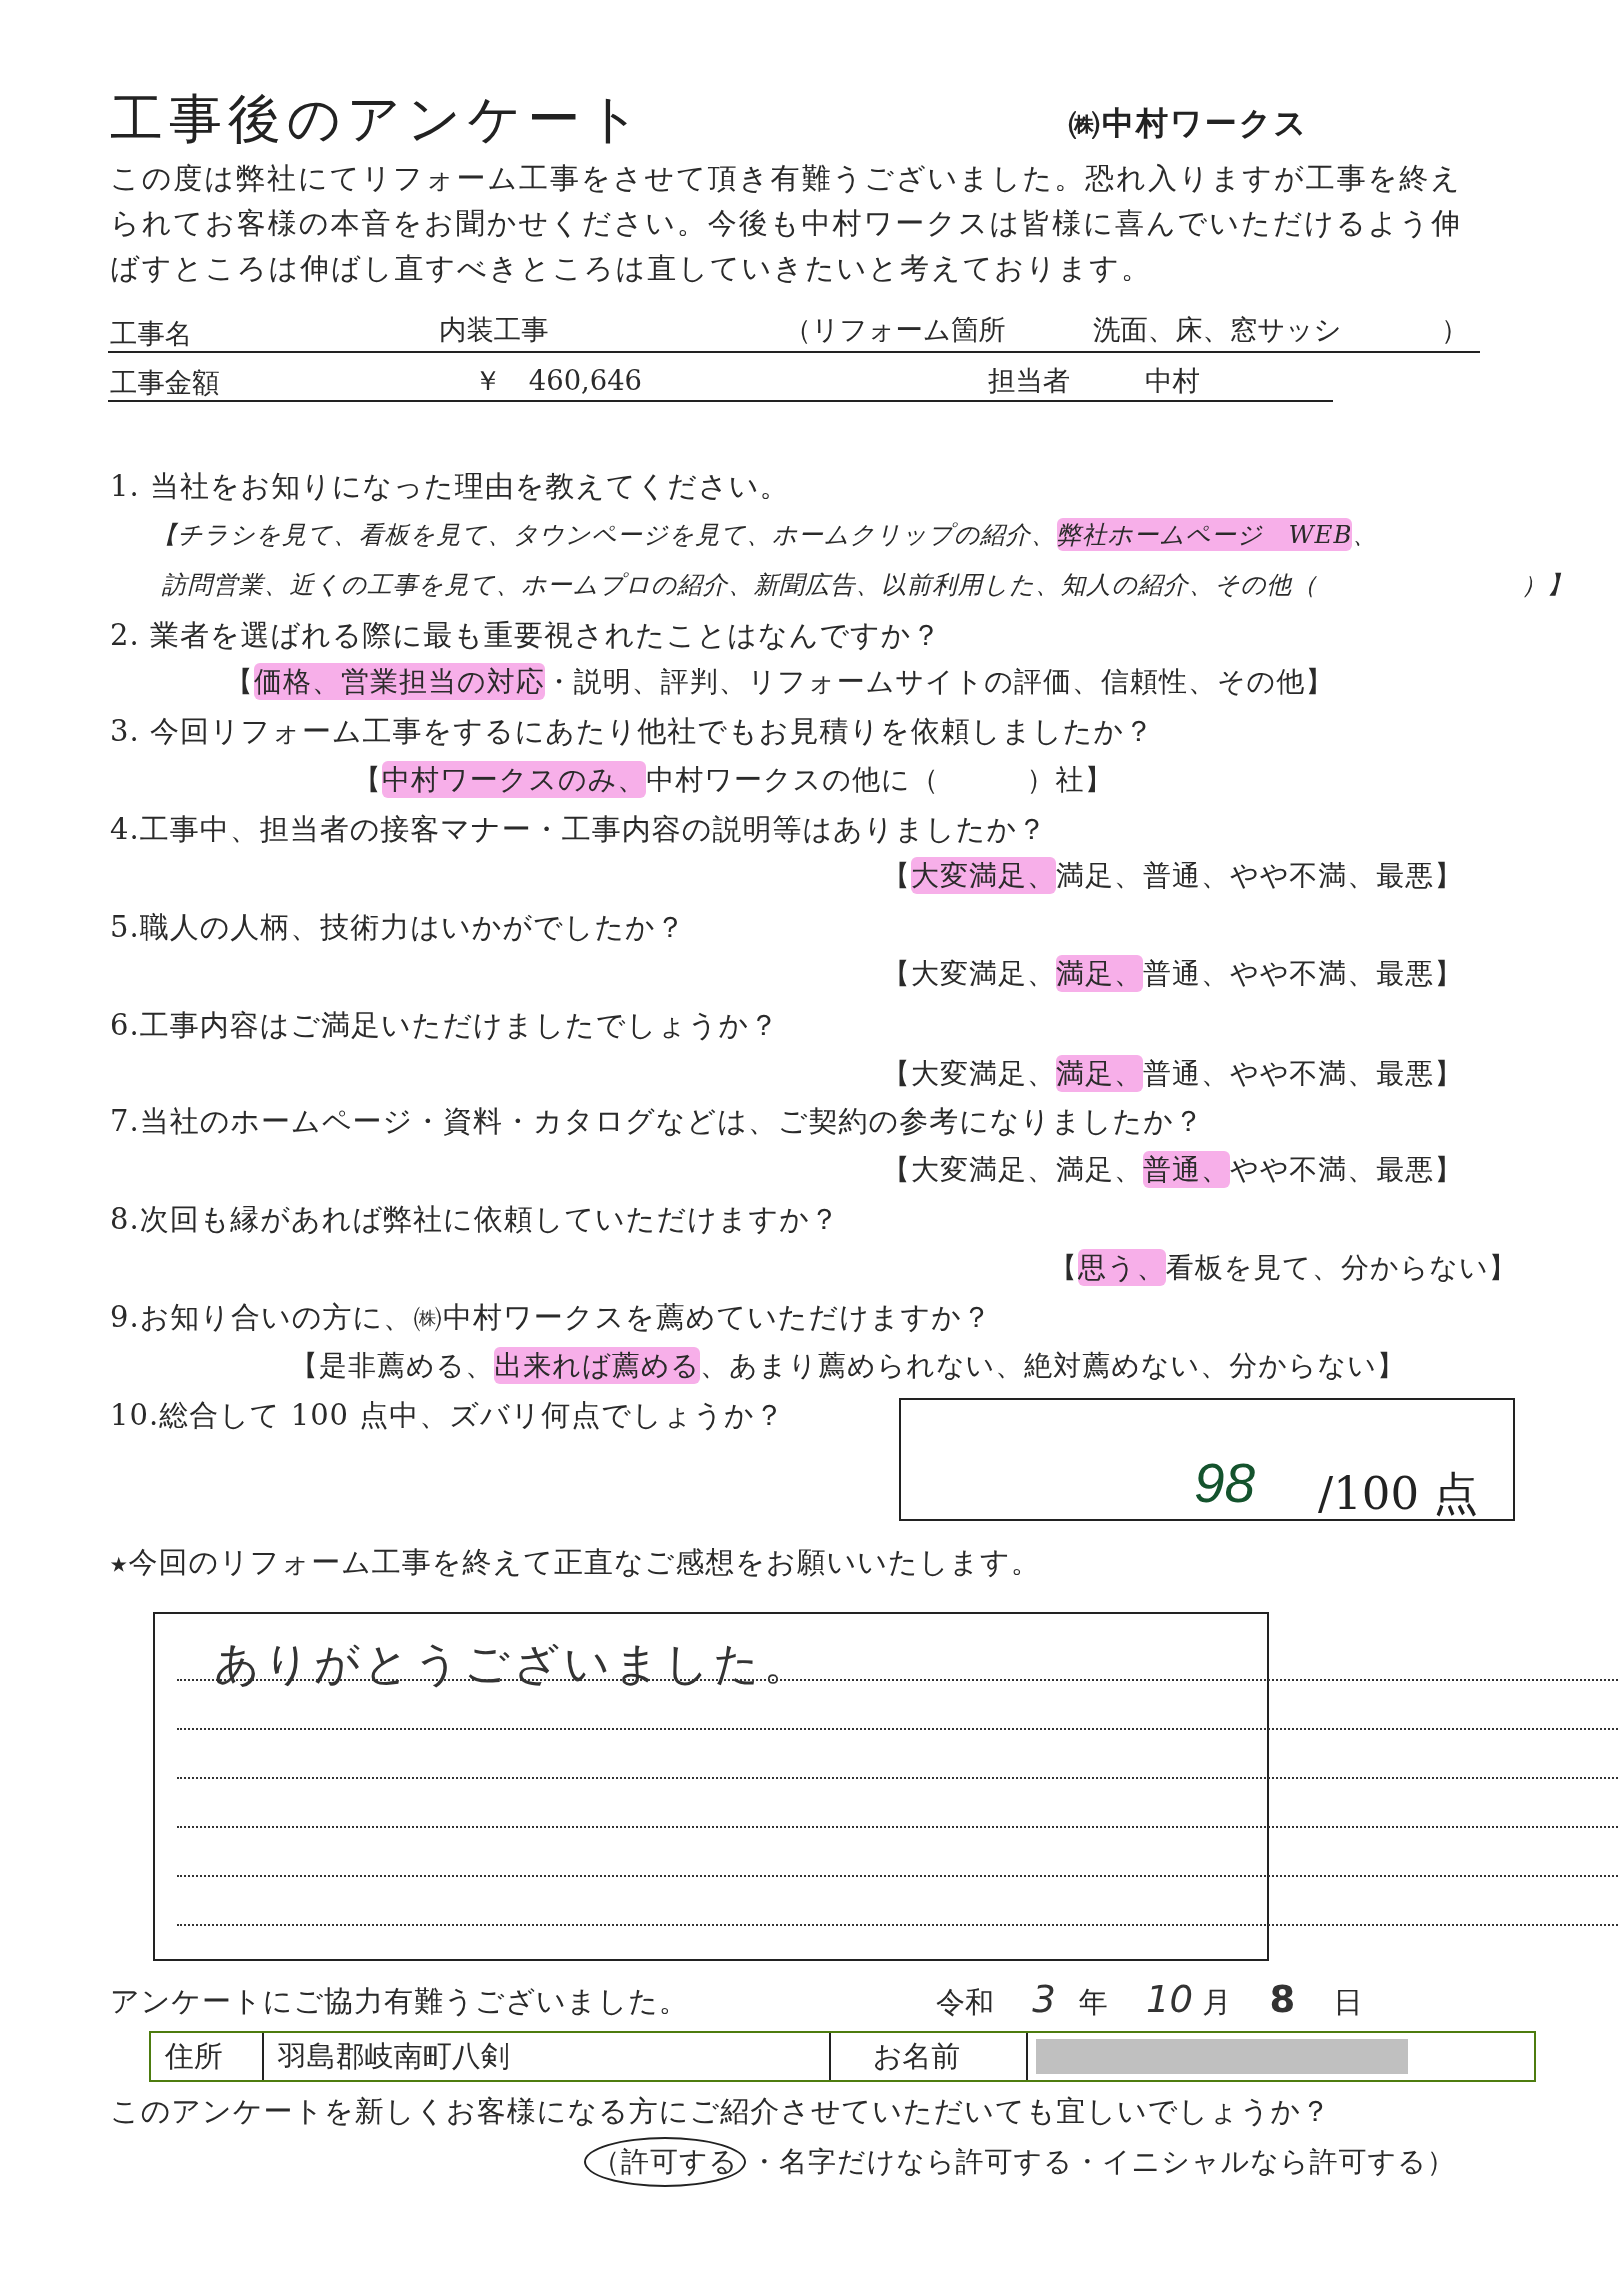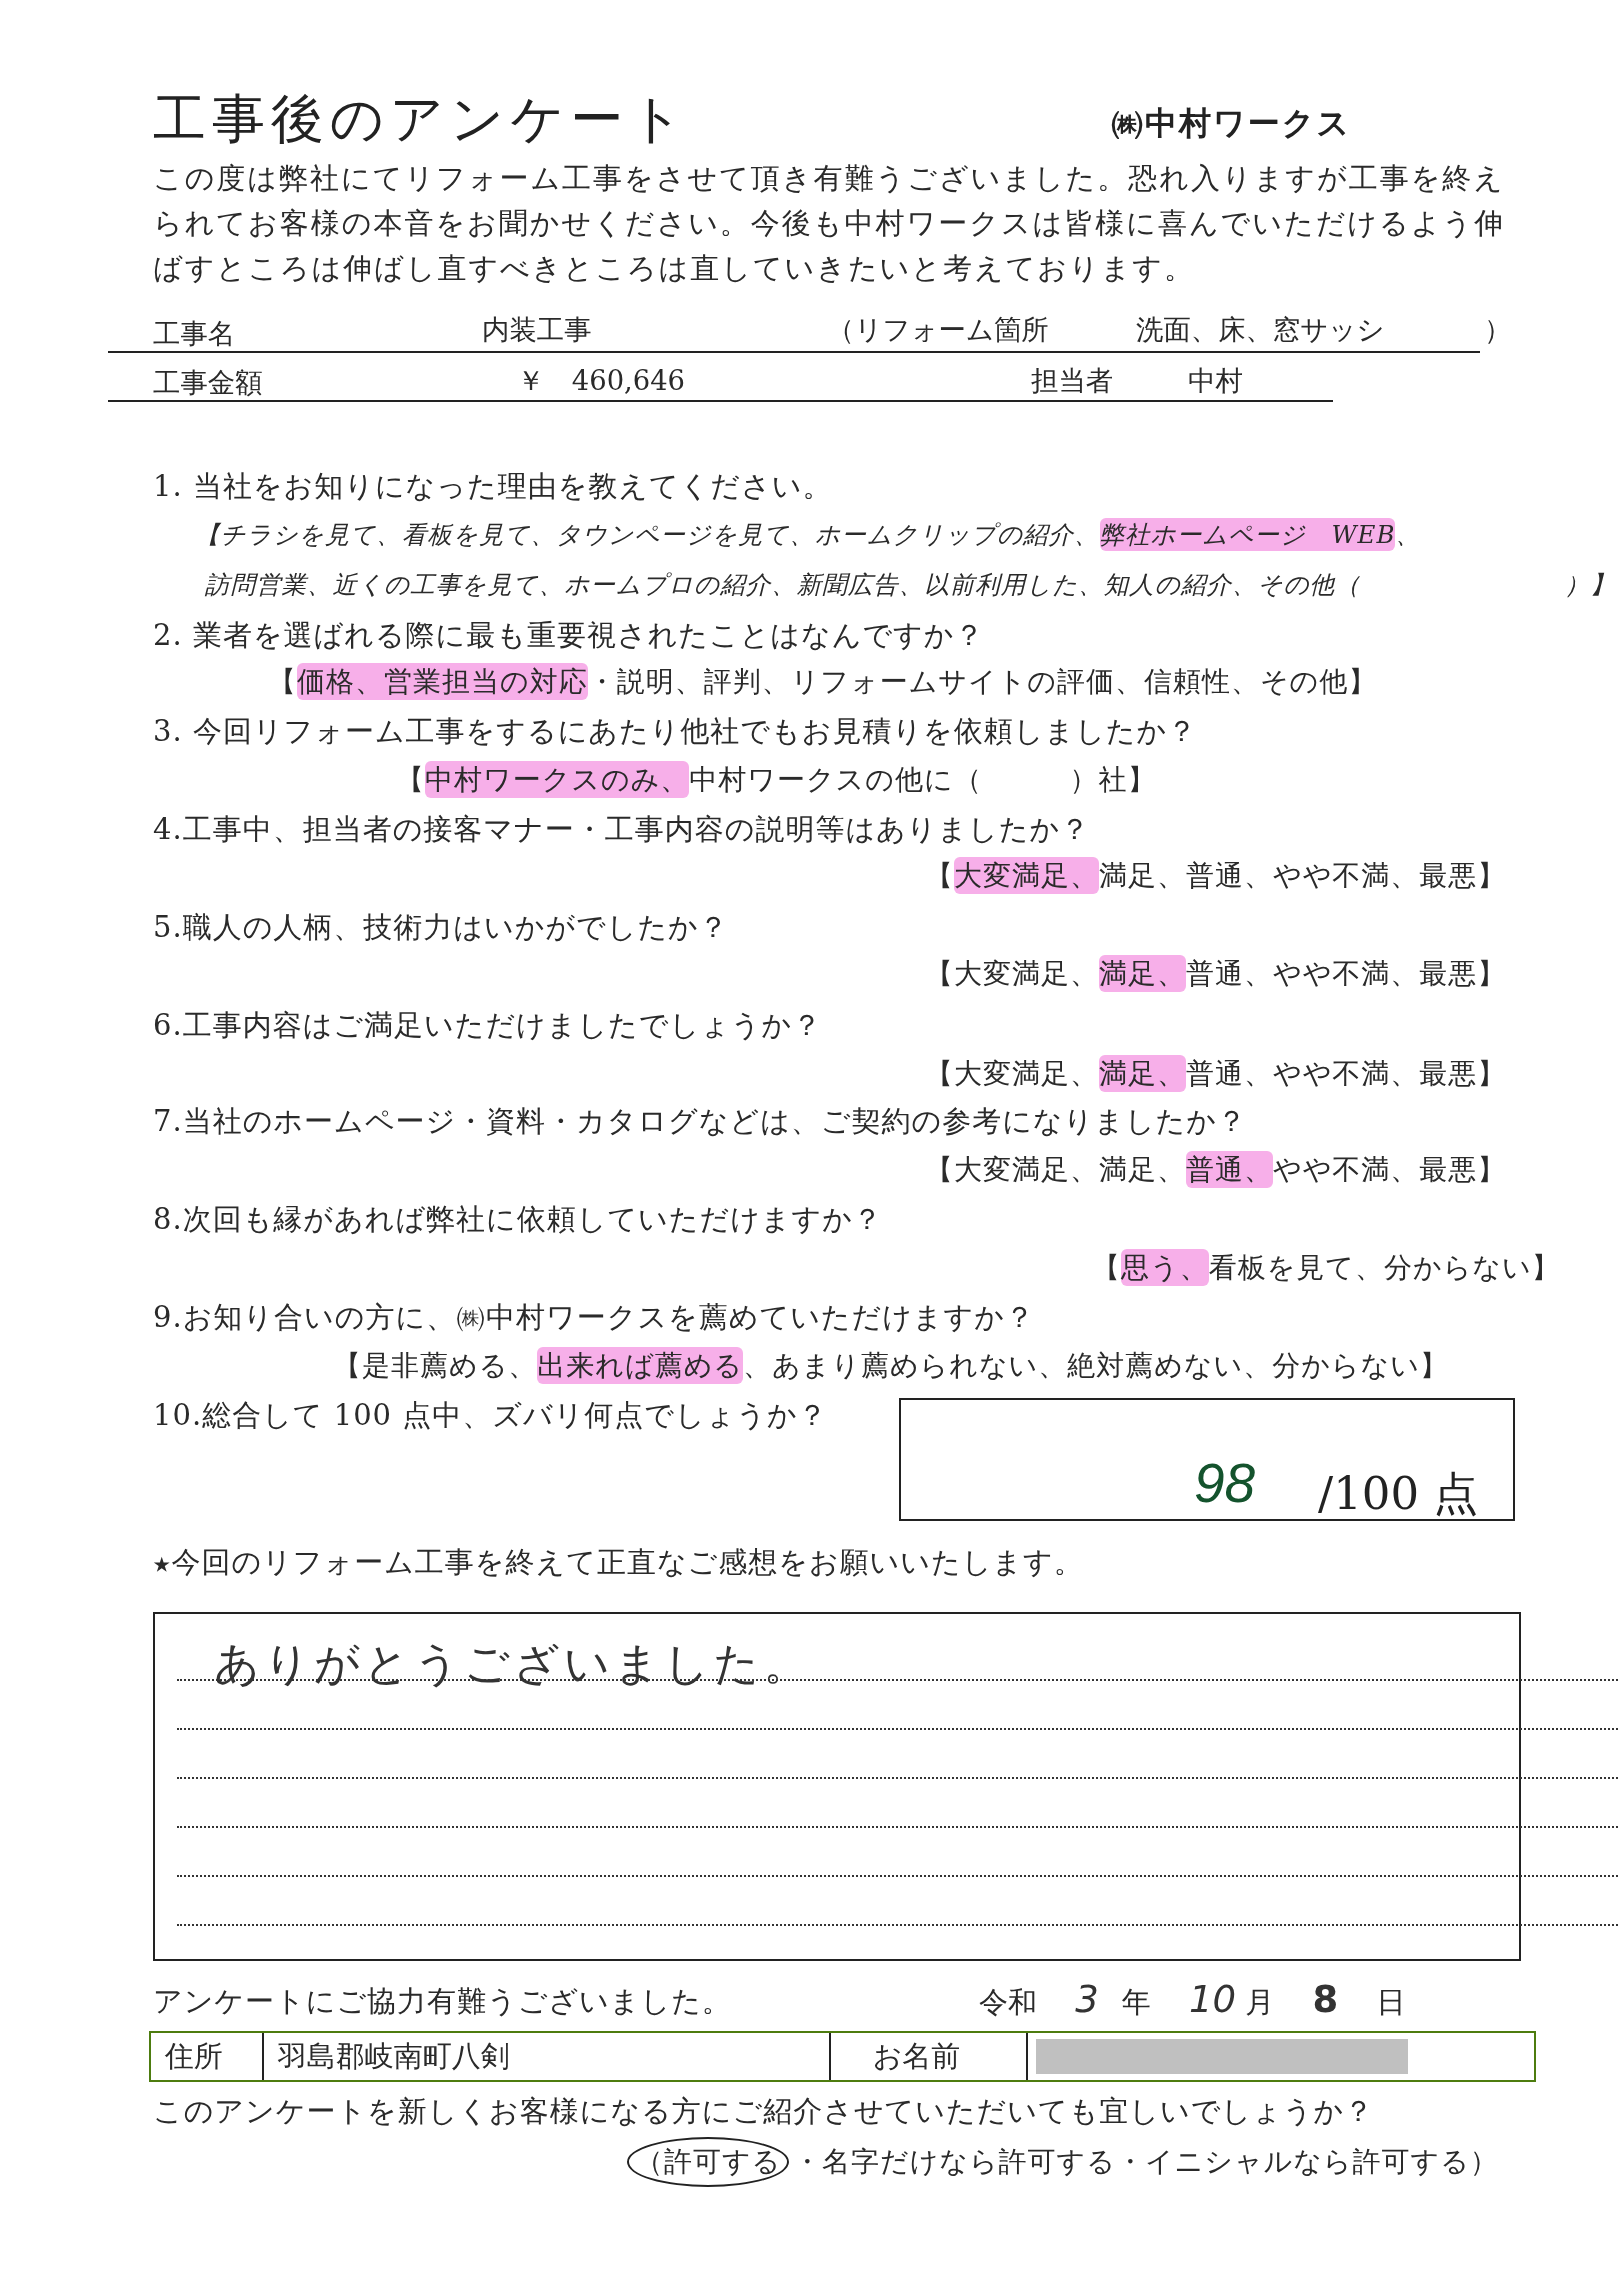--- a/index.html
+++ b/index.html
@@ -1,35 +1,35 @@
 <!DOCTYPE html>
 <html><head>
   <meta charset="utf-8">
   <style>
     html, body { margin: 0; padding: 0; background: #ffffff; }
     body {
       width: 1620px; height: 2292px; position: relative; overflow: hidden;
       font-family: "DejaVu Serif", "Liberation Serif", serif;
       color: #2a2a2a;
     }
-    .abs { position: absolute; white-space: nowrap; margin-left: 43px; }
+    .abs { position: absolute; white-space: nowrap; }
     .title { left: 110px; top: 84px; font-size: 53px; letter-spacing: 5.9px; color: #222; }
     .company { left: 1068px; top: 102px; font-size: 32px; font-weight: bold; color: #222; letter-spacing: 2px; }
     .intro { left: 110px; font-size: 29px; letter-spacing: 2px; color: #2a2a2a; }
     .row-line { position: absolute; height: 0; border-top: 2.9px solid #222; }
     .field { font-size: 27.4px; color: #2a2a2a; }
     .q { left: 110px; font-size: 29px; letter-spacing: 1px; color: #2a2a2a; }
     .opts { font-size: 28px; color: #2a2a2a; letter-spacing: 1px; }
     .opts-sm { font-size: 24.5px; color: #2a2a2a; letter-spacing: 1px; font-style: italic; }
     .opt { position: relative; }
     .opt.sel { background: rgba(240, 110, 215, 0.55); border-radius: 5.9px; padding: 2px 0; }
     .score-box { position: absolute; left: 899px; top: 1398px; width: 616px; height: 123px; border: 2.9px solid #222; box-sizing: border-box; }
     .score-hand { position: absolute; left: 1194px; top: 1451px; font-family: Liberation Sans, sans-serif; font-style: italic; font-size: 55px; color: #14532d; }
     .score-of { position: absolute; left: 1318px; top: 1464px; font-size: 45px; color: #222; }
-    .comment-box { position: absolute; left: 153px; top: 1612px; width: 1368px; height: 349px; border: 2.9px solid #222; box-sizing: border-box; }
+    .comment-box { position: absolute; left: 153px; top: 1612px; width: 1116px; height: 349px; border: 2.9px solid #222; box-sizing: border-box; }
     .dotline { position: absolute; left: 21.6px; width: 1460px; height: 0; border-top: 2px dotted #333; }
     .comment-hand { position: absolute; left: 59px; top: 19.6px; font-family: "DejaVu Sans", sans-serif; font-size: 45px; color: #333; letter-spacing: 3.9px; }
     .addr-table { position: absolute; left: 149px; top: 2031px; width: 1387px; height: 51px; border: 2px solid #4d7c0f; box-sizing: border-box; display: flex; }
     .addr-cell { border-right: 2px solid #222; font-size: 29px; line-height: 47px; padding-left: 13.7px; box-sizing: border-box; }
     .redacted { background: #c0c0c0; height: 35px; width: 372px; margin: 5.9px 0 0 7.8px; }
     .hand { font-family: "DejaVu Sans", sans-serif; font-style: italic; font-size: 37px; color: #333; }
     .circle { display: inline-block; border: 2.9px solid #222; border-radius: 50%; padding: 3.9px 5.9px; margin-right: 3.9px; }
   </style>
 </head>
 <body>

